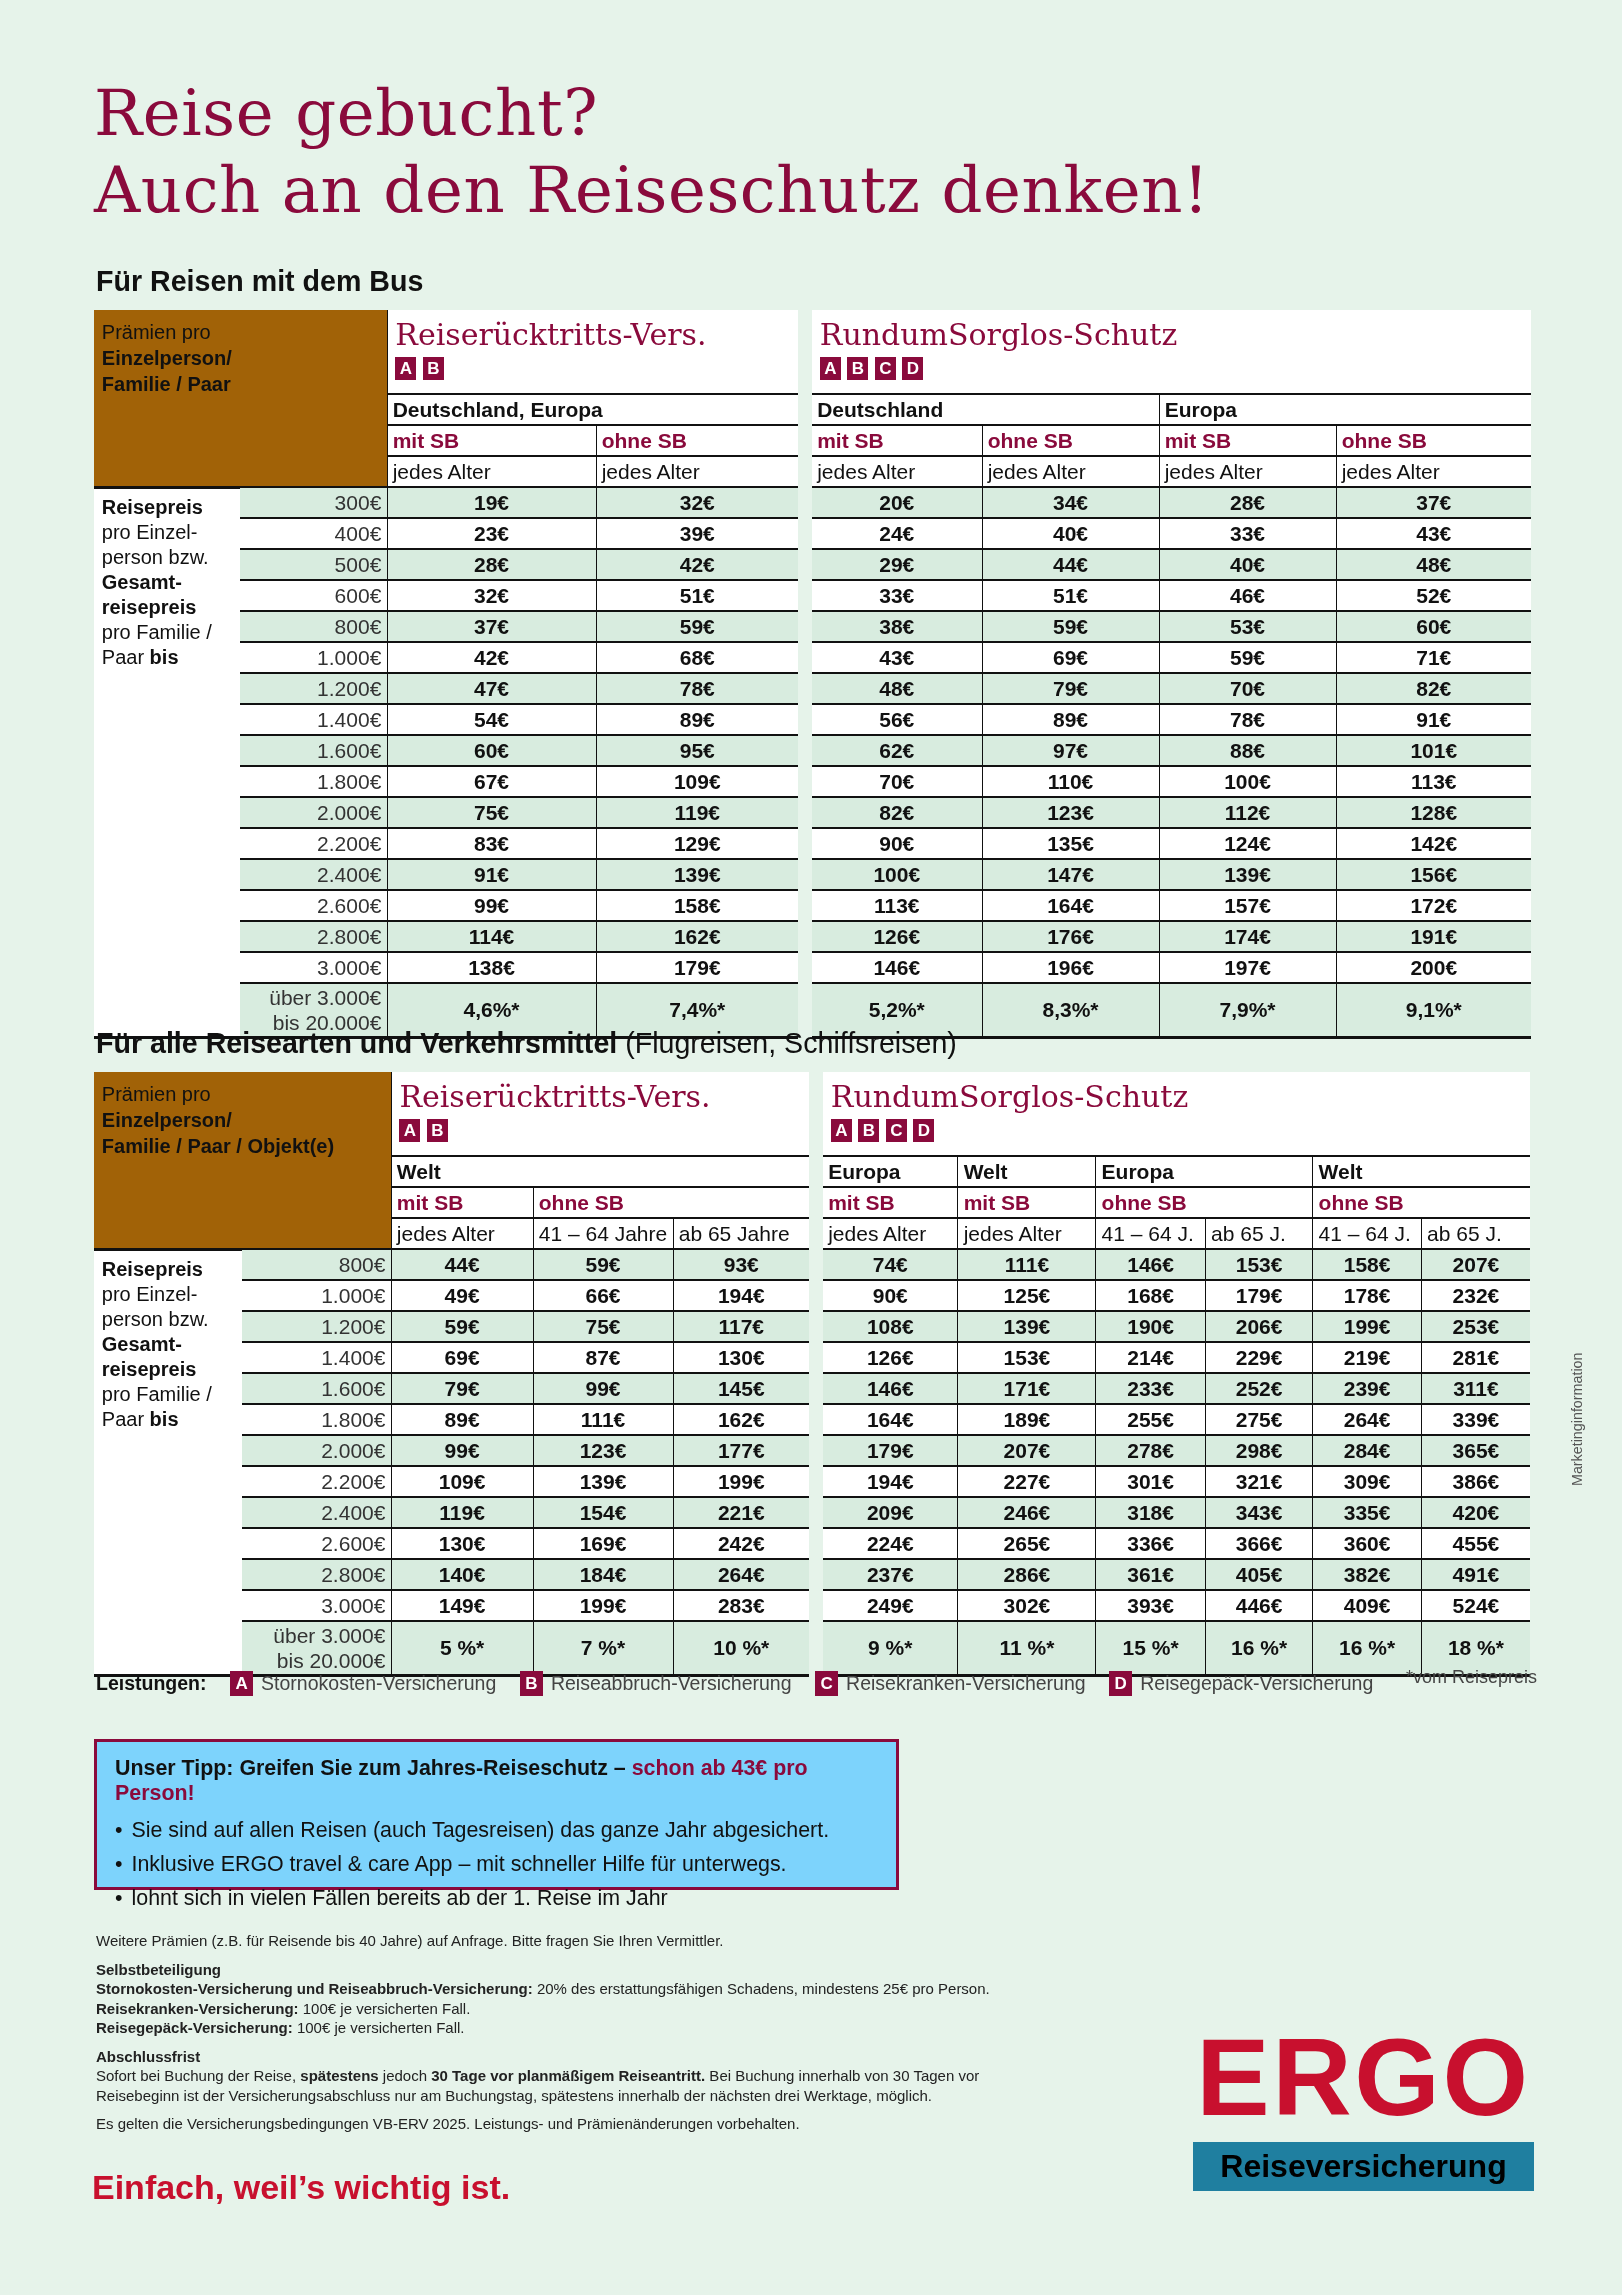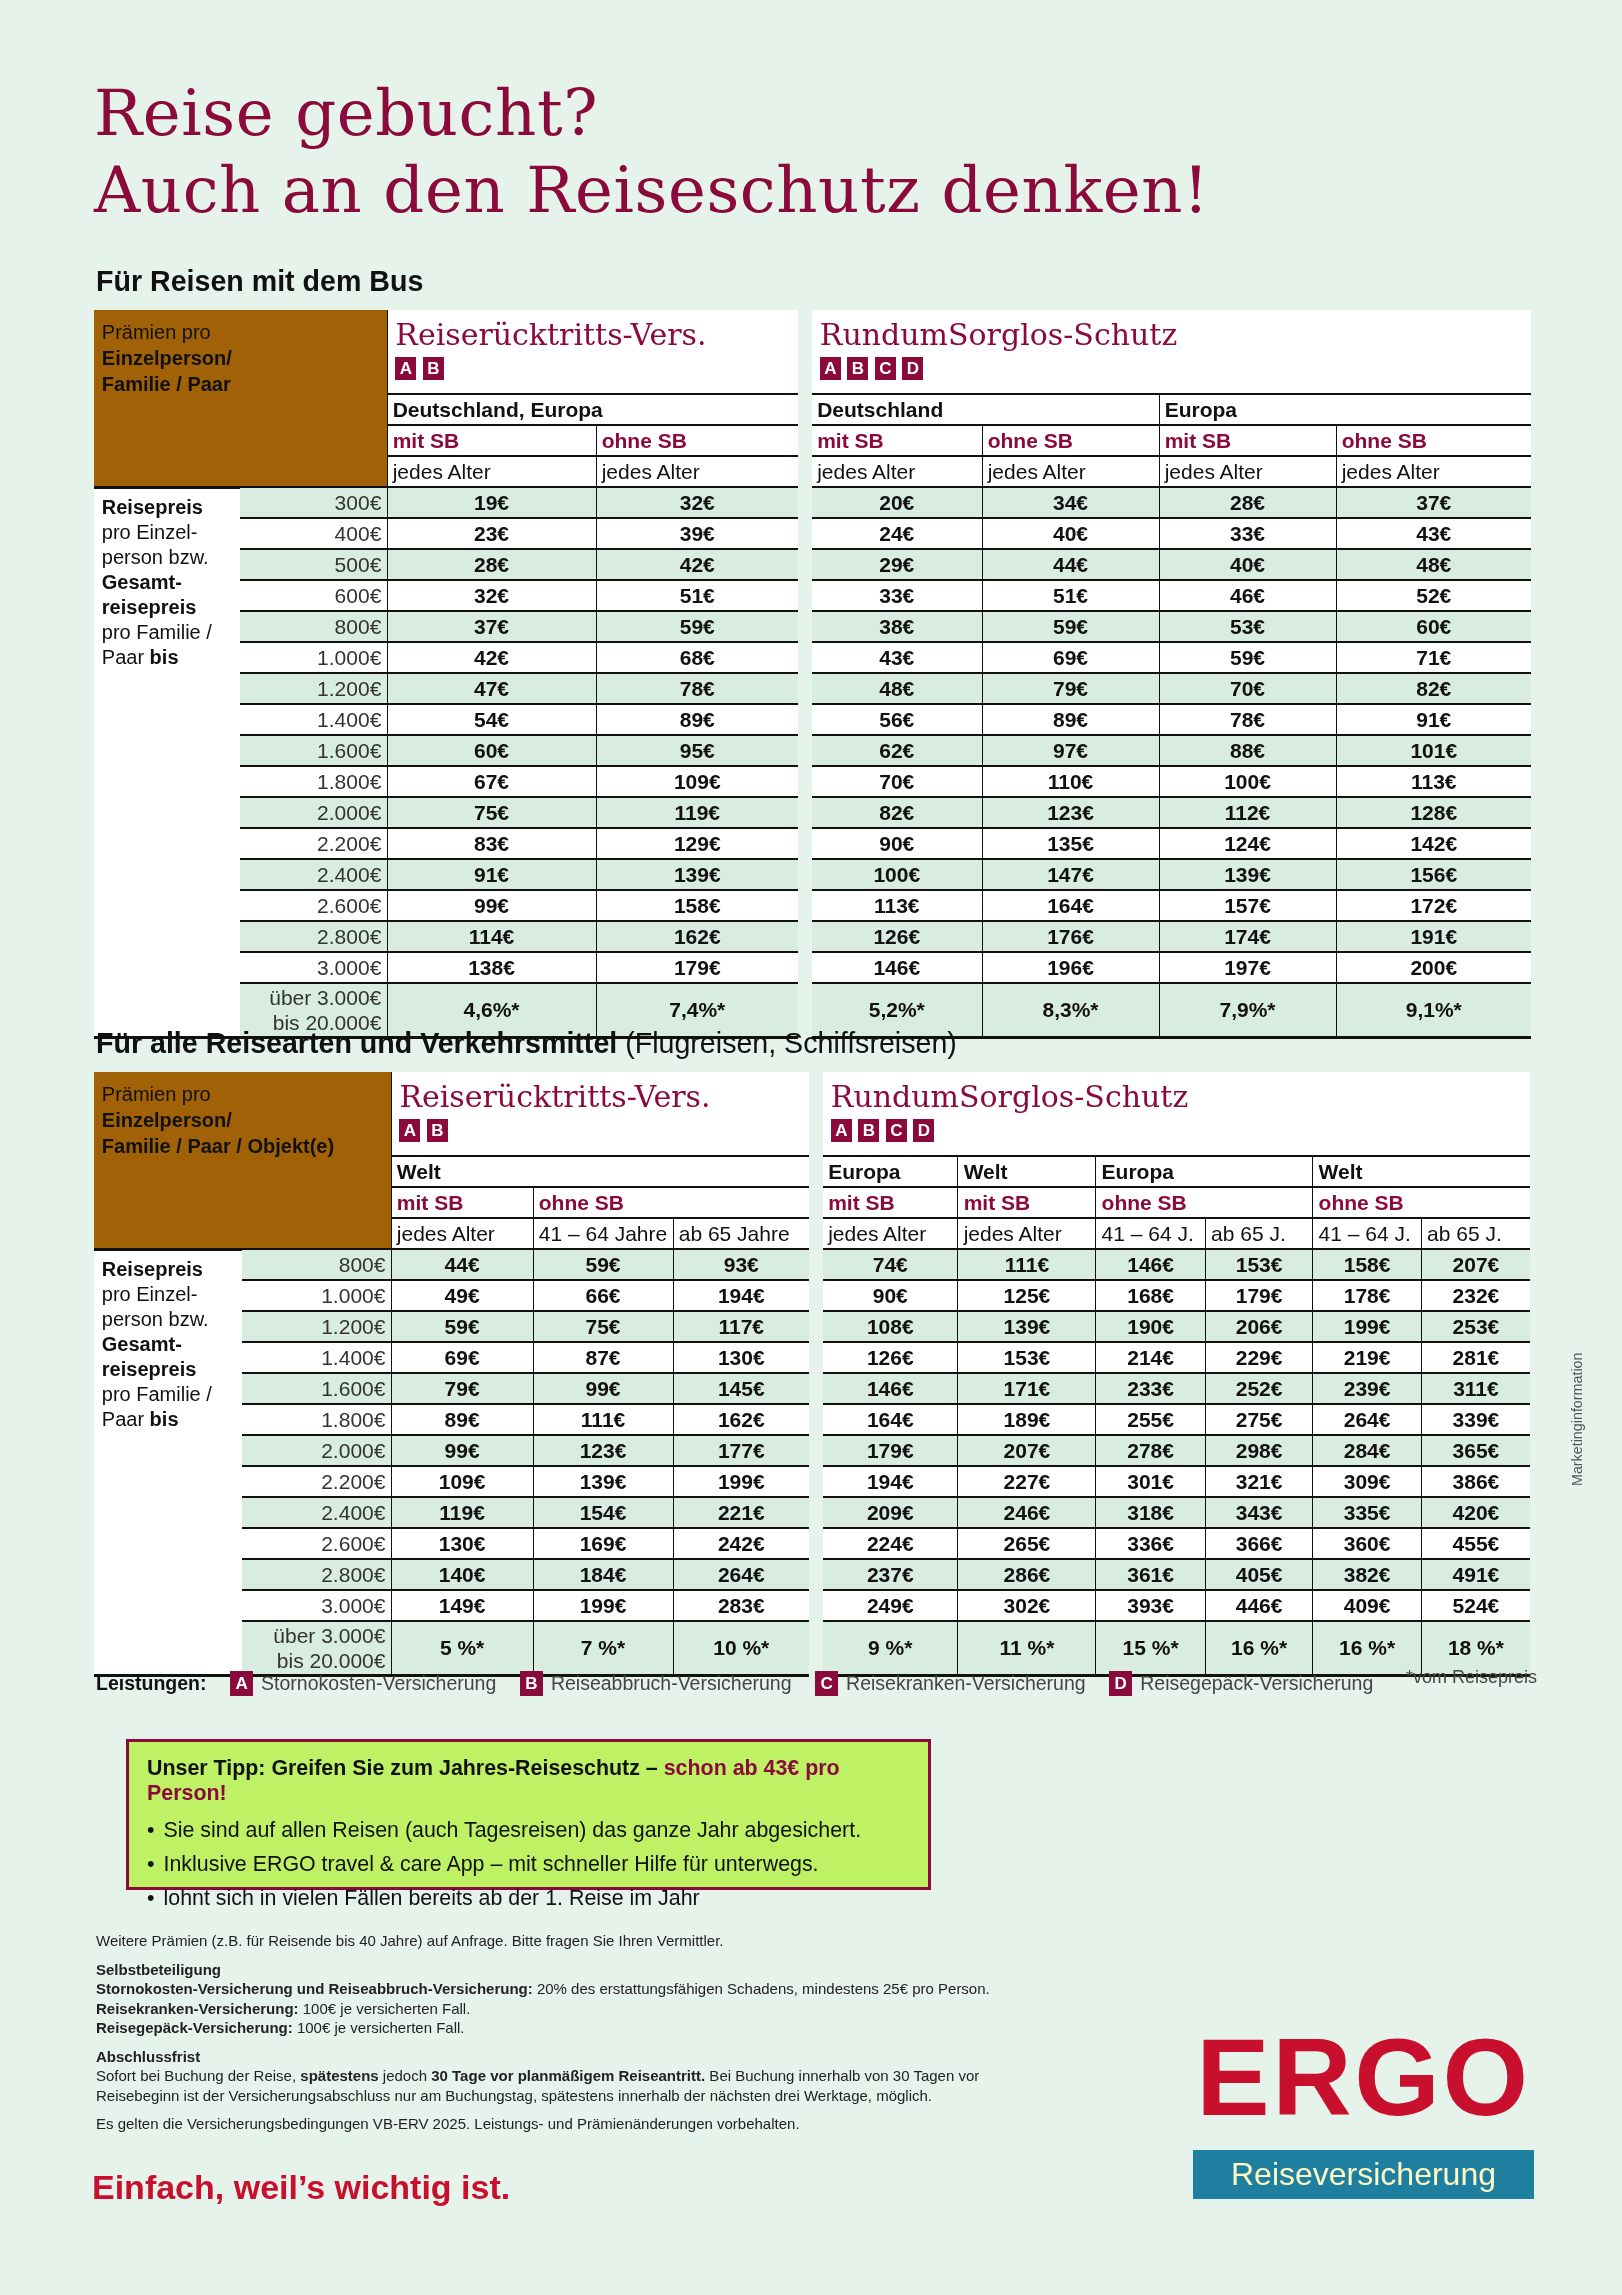--- a/index.html
+++ b/index.html
@@ -36,33 +36,33 @@
   .price { text-align: right; border-top: 2.6px solid #111; color: #333; }
   .val { text-align: center; font-weight: bold; border-top: 2.6px solid #111; border-left: 1.9px solid #111; }
   .tr-g td.price, .tr-g td.val { background: #d8ecdf; }
   .tr-w td.price, .tr-w td.val { background: #fff; }
   .last td.price, .last td.val { background: #d8ecdf; height: 52px; border-bottom: 3.2px solid #111; }
   .last td.price { line-height: 25px; white-space: normal; }
   .legend { position: absolute; left: 96px; top: 1671px; width: 1441px; font-size: 19.5px; color: #444; display: flex; align-items: center; gap: 7.8px; }
   .legend b { color: #111; }
   .legend .badge { width: 23.4px; height: 25px; line-height: 25px; margin-left: 15.6px; }
   .legend .note { position: absolute; right: 0; top: -3.9px; font-size: 18px; }
-  .tipbox { position: absolute; left: 94px; top: 1739px; width: 805px; height: 151px; border: 3.2px solid #8a0a3c; background: #bef264; box-sizing: border-box; padding: 14.3px 18px; font-size: 21.4px; margin-left: 32px; }
+  .tipbox { position: absolute; left: 94px; top: 1739px; width: 805px; height: 151px; border: 3.2px solid #8a0a3c; background: #7dd3fc; box-sizing: border-box; padding: 14.3px 18px; font-size: 21.4px; }
   .tipbox .tip-head { font-weight: bold; margin-bottom: 6.5px; }
   .tipbox .tip-red { color: #8a0a3c; }
   .tipbox ul { margin: 0; padding: 0; list-style: none; }
   .tipbox li { line-height: 34px; }
   .tipbox li::before { content: "\2022"; margin-right: 9px; }
   .fine { position: absolute; left: 96px; top: 1931px; width: 1012px; font-size: 15px; line-height: 19.5px; color: #222; }
   .fine p { margin: 0; }
   .fine .gap { margin-top: 9px; }
   .slogan { position: absolute; left: 92px; top: 2168px; font-size: 34px; font-weight: bold; color: #c8102e; }
   .logo { position: absolute; left: 1193px; top: 2028px; width: 341px; text-align: center; }
   .logo .ergo { font-size: 110px; line-height: 97px; font-weight: bold; color: #c8102e; letter-spacing: 2.6px; }
-  .logo .sub { margin-top: 25px; background: #1f7fa0; color: #fef9c3; font-size: 32px; font-weight: normal; line-height: 49px; }
+  .logo .sub { margin-top: 17px; background: #1f7fa0; color: #000000; font-size: 32px; font-weight: bold; line-height: 49px; }
   .vert { position: absolute; left: 1569px; top: 1486px; transform: rotate(-90deg); transform-origin: left top; font-size: 14.3px; color: #555; }
 </style>
 </head>
 <body>
 
 <h1 class="title">
   <span>Reise gebucht?</span><br>
   <span>Auch an den Reiseschutz denken!</span>
 </h1>
 

